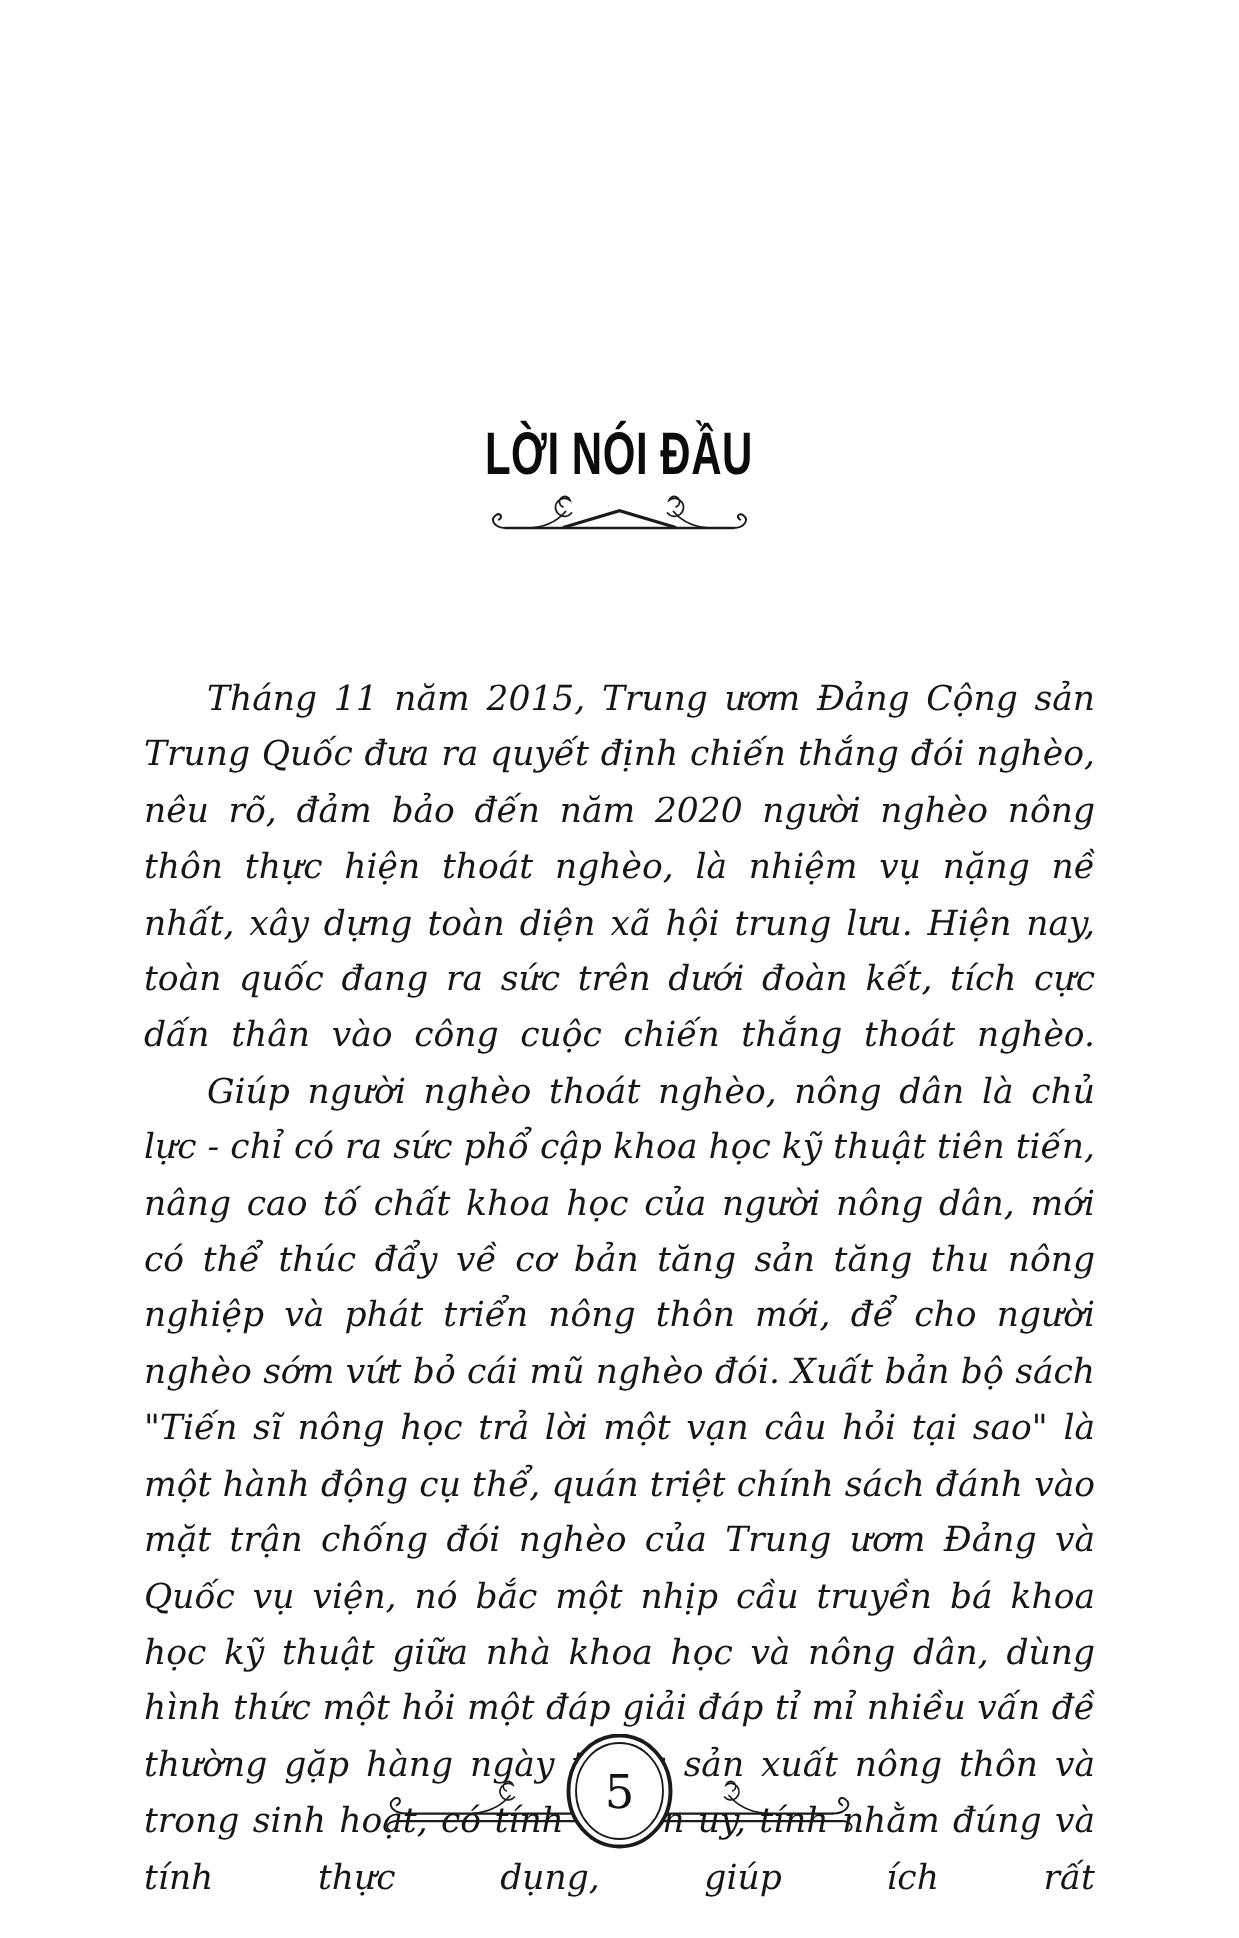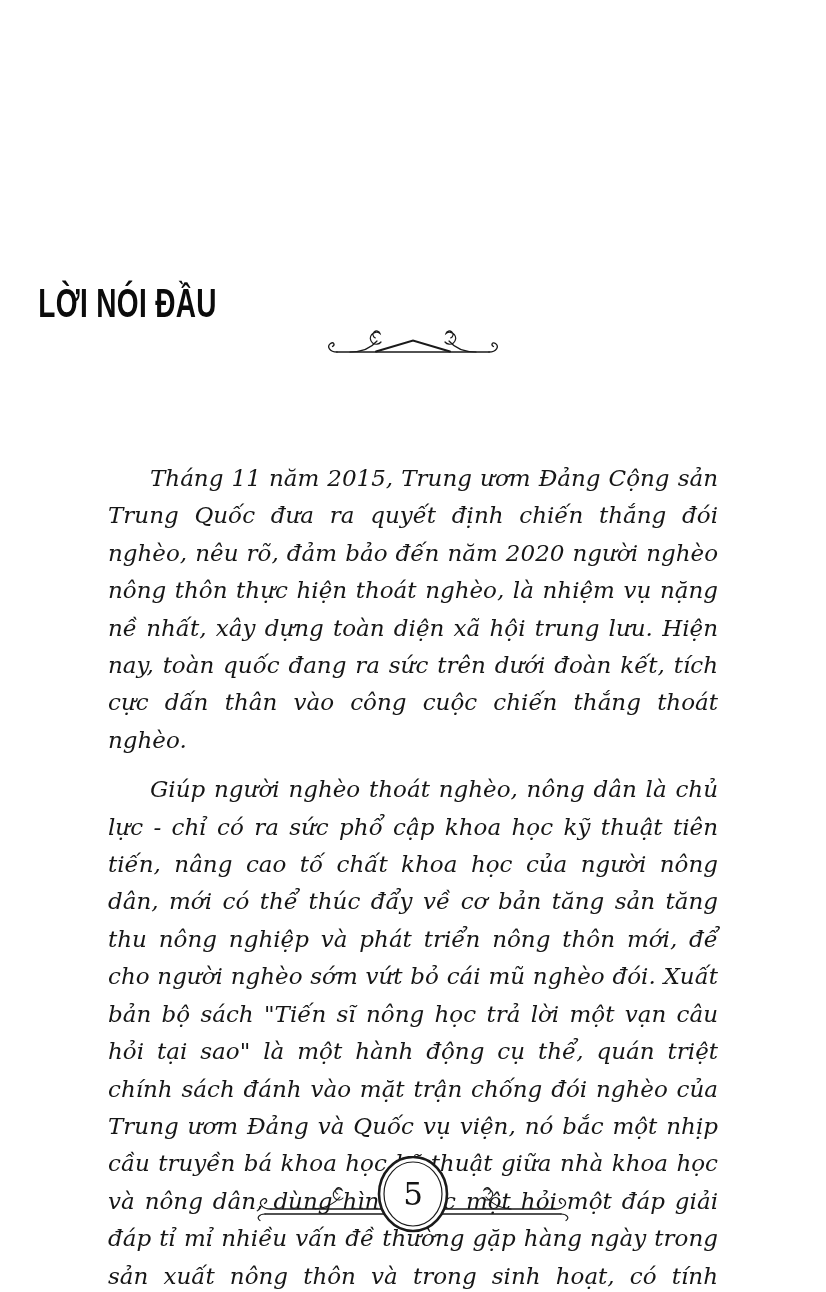--- a/index.html
+++ b/index.html
@@ -12,21 +12,21 @@
     overflow: hidden;
     font-family: "DejaVu Serif", serif;
   }
 
   
   .heading {
     position: absolute;
     top: 278px;
     left: 0;
     width: 100%;
-    text-align: left;
+    text-align: center;
   }
   .page-title {
     display: inline-block;
     margin: 0;
     font-family: "Liberation Sans", sans-serif;
     font-weight: 700;
     font-size: 40px;
     line-height: 50px;
     color: #0b0b0b;
     transform: scaleX(0.70);
@@ -47,21 +47,21 @@
     width: 634px;
     font-style: italic;
     font-size: 23px;
     line-height: 37.4px;
     color: #161616;
     text-align: justify;
     text-align-last: justify;
     -moz-text-align-last: justify;
   }
   .text-block p {
-    margin: 12px;
+    margin: 0;
     text-indent: 42px;
   }
 
   
   .page-footer {
     position: absolute;
     left: 50%;
     top: 1156px;
     transform: translateX(-50%);
   }

